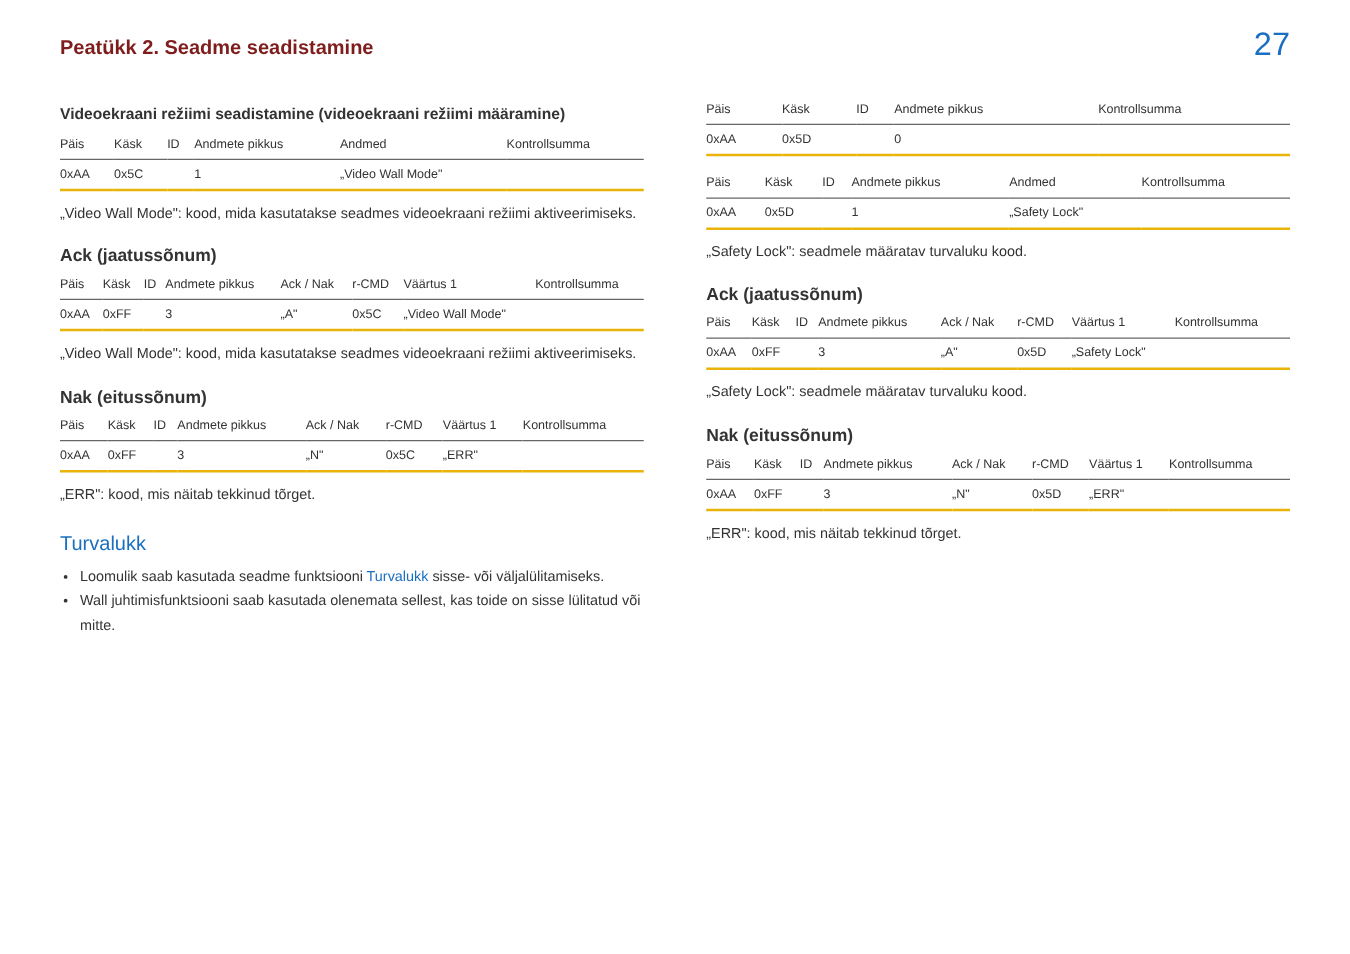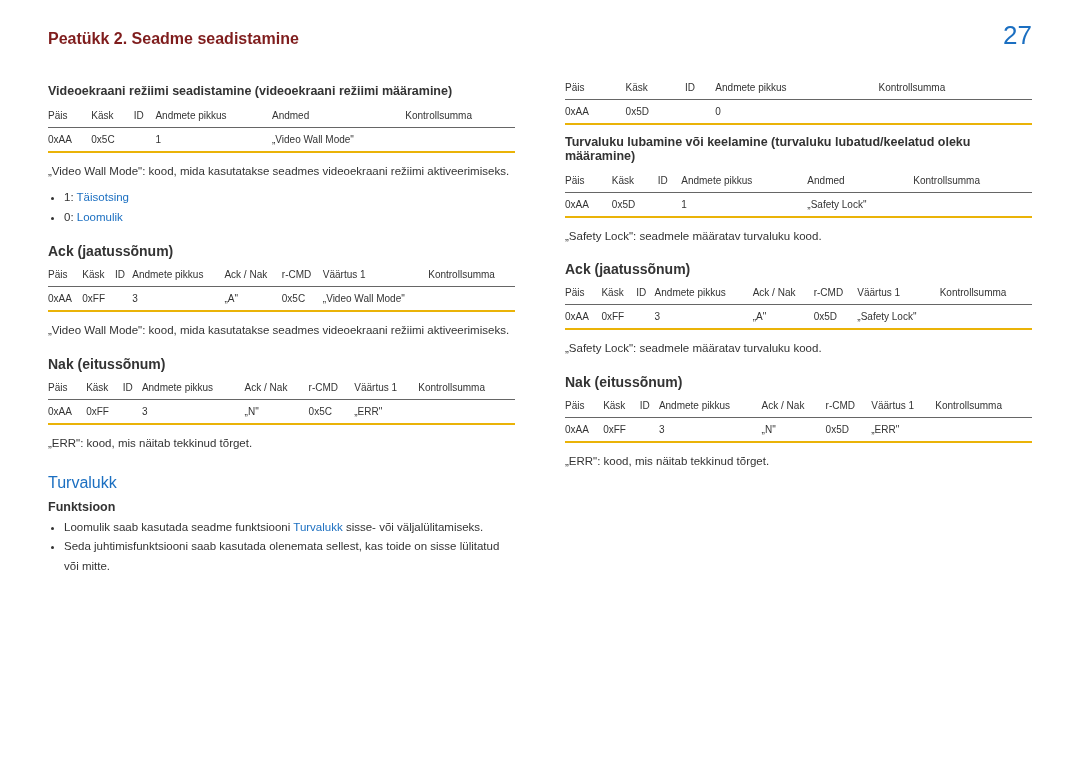--- a/index.html
+++ b/index.html
@@ -127,24 +127,20 @@
         <td>0x5C</td>
         <td></td>
         <td>1</td>
         <td>„Video Wall Mode"</td>
         <td></td>
       </tr>
         </tbody>
     </table>
 
     <div class="note">„Video Wall Mode": kood, mida kasutatakse seadmes videoekraani režiimi aktiveerimiseks.</div>
-    <ul class="b">
-      <li><span>1: </span><span class="link">Täisotsing</span></li>
-      <li><span>0: </span><span class="link">Loomulik</span></li>
-    </ul>
 
     <div class="h-sub">Ack (jaatussõnum)</div>
     <table>
       <thead>
           <tr>
         <th>Päis</th>
         <th>Käsk</th>
         <th>ID</th>
         <th>Andmete pikkus</th>
         <th>Ack / Nak</th>
@@ -191,24 +187,23 @@
         <td>„N"</td>
         <td>0x5C</td>
         <td>„ERR"</td>
         <td></td>
       </tr>
         </tbody>
     </table>
     <div class="note">„ERR": kood, mis näitab tekkinud tõrget.</div>
 
     <div class="h-blue">Turvalukk</div>
-    <div class="h-func">Funktsioon</div>
     <ul class="b">
       <li><span>Loomulik saab kasutada seadme funktsiooni </span><span class="link">Turvalukk</span><span> sisse- või väljalülitamiseks.</span></li>
-      <li>Seda juhtimisfunktsiooni saab kasutada olenemata sellest, kas toide on sisse lülitatud või mitte.</li>
+      <li>Wall juhtimisfunktsiooni saab kasutada olenemata sellest, kas toide on sisse lülitatud või mitte.</li>
     </ul>
   </div>
 
   <div class="col">
     <table>
       <thead>
           <tr>
         <th>Päis</th>
         <th>Käsk</th>
         <th>ID</th>
@@ -220,21 +215,20 @@
           <tr>
         <td>0xAA</td>
         <td>0x5D</td>
         <td></td>
         <td>0</td>
         <td></td>
       </tr>
         </tbody>
     </table>
 
-    <div class="h-section">Turvaluku lubamine või keelamine (turvaluku lubatud/keelatud oleku määramine)</div>
     <table>
       <thead>
           <tr>
         <th>Päis</th>
         <th>Käsk</th>
         <th>ID</th>
         <th>Andmete pikkus</th>
         <th>Andmed</th>
         <th>Kontrollsumma</th>
       </tr>

